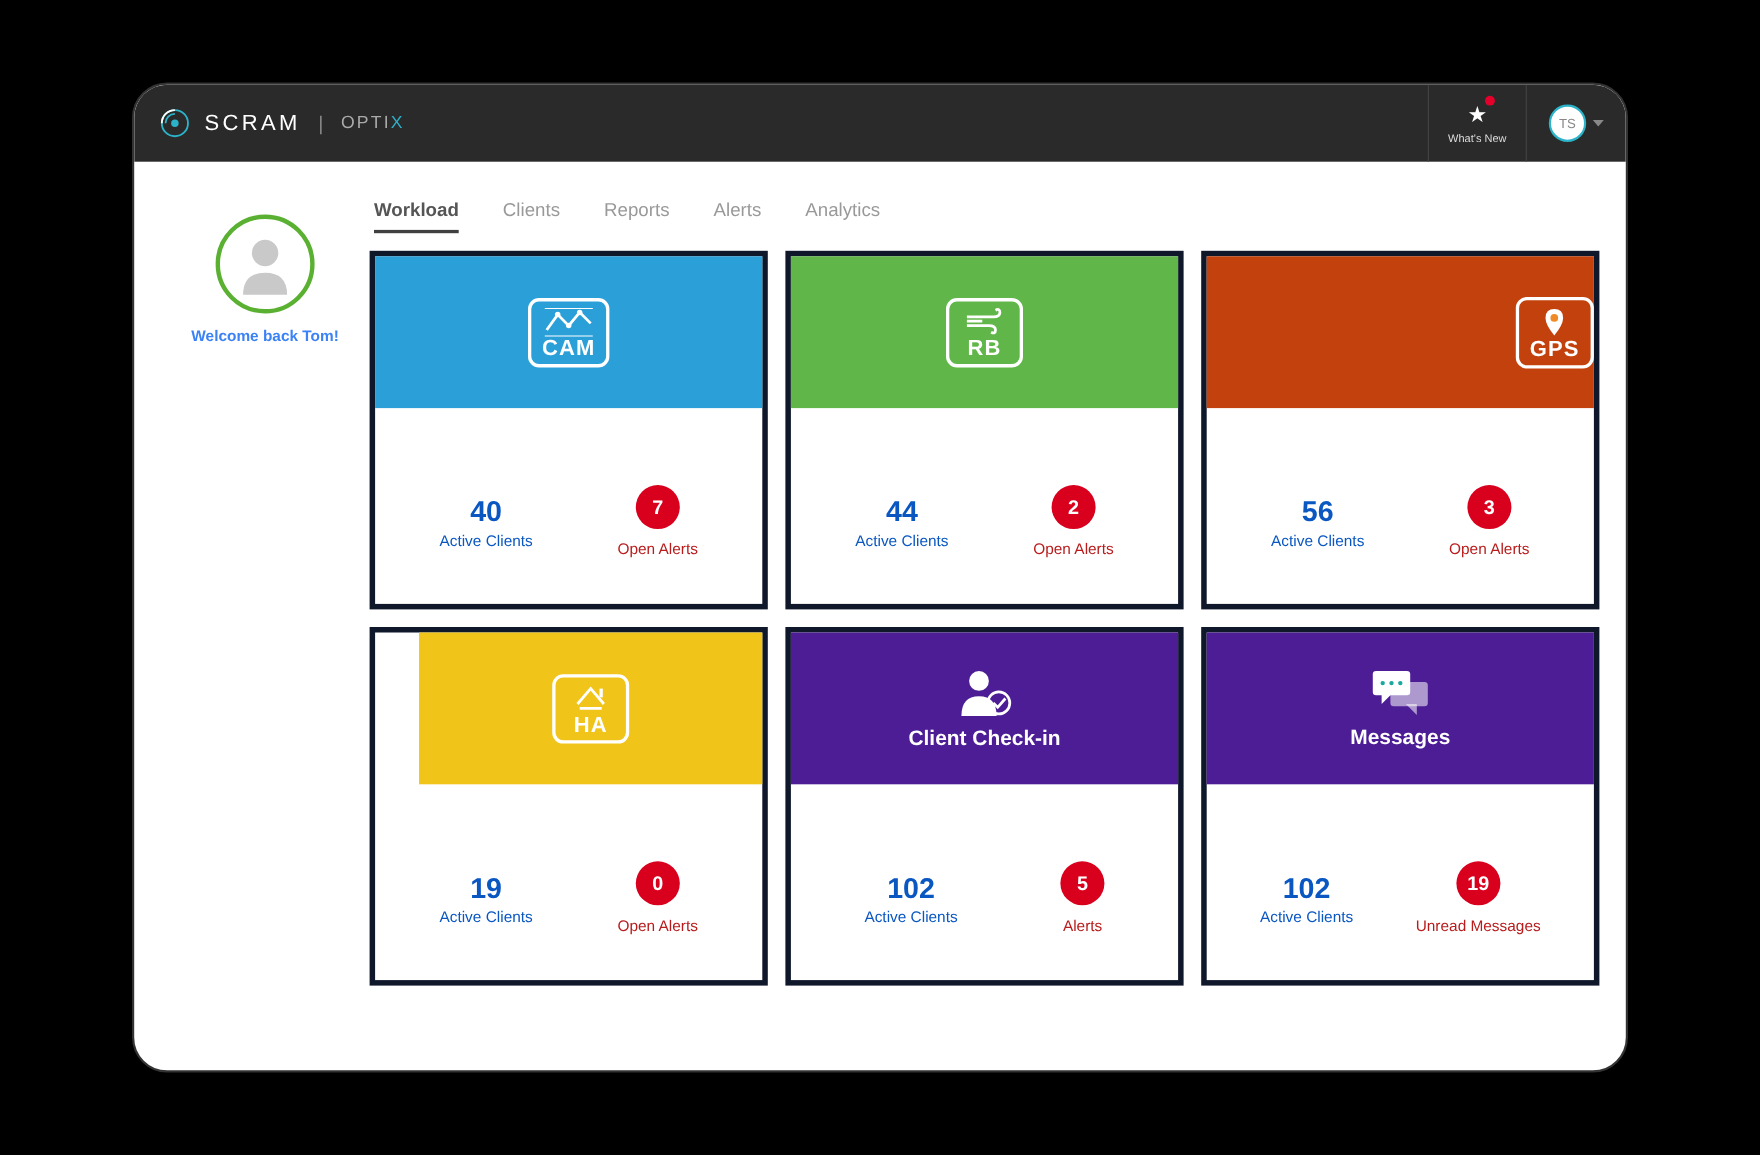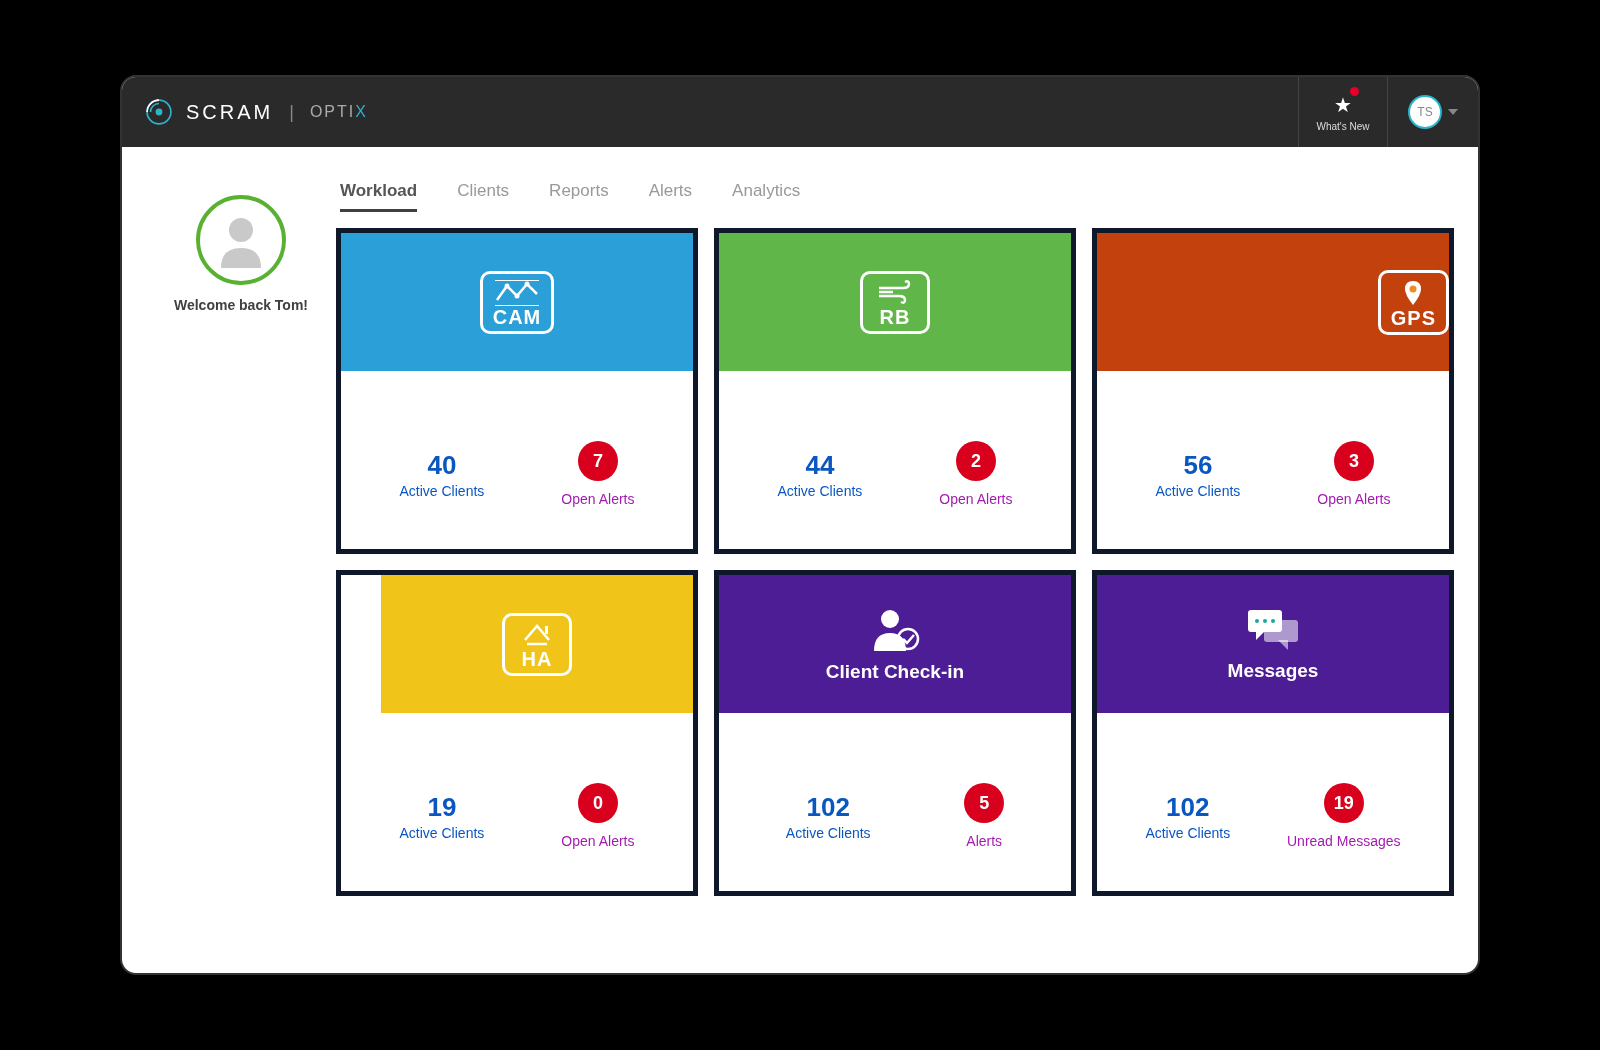--- a/index.html
+++ b/index.html
@@ -1,52 +1,52 @@
 <!DOCTYPE html>
 <html><head>
 <meta charset="utf-8">
 <style>
 * { margin: 0; padding: 0; box-sizing: border-box; }
 body { font-family: Arial, Helvetica, sans-serif; background: #000; display: flex; justify-content: center; align-items: center; min-height: 100vh; padding: 10px; }
-.device-frame { background: #fff; border-radius: 16px; width: 1360px; height: 900px; overflow: hidden; border: 2px solid #333; box-shadow: 6px 6px 0 rgba(0,0,0,0.7); }
+.device-frame { background: #fff; border-radius: 32px; width: 1360px; height: 900px; overflow: hidden; border: 2px solid #333; box-shadow: 6px 6px 0 rgba(0,0,0,0.7); }
 .header { background: #2a2a2a; height: 70px; display: flex; align-items: center; padding: 0 0 0 20px; }
 .logo-area { display: flex; align-items: center; gap: 10px; }
 .logo-swirl { width: 34px; height: 34px; }
 .brand-primary { color: #fff; font-size: 20px; letter-spacing: 3px; font-weight: 400; }
 .brand-divider { color: #888; font-size: 18px; margin: 0 6px; }
 .brand-secondary { color: #aaa; font-size: 16px; letter-spacing: 2px; }
 .brand-secondary .x { color: #2db0c9; }
 .header-right { margin-left: auto; display: flex; align-items: stretch; height: 100%; }
 .whats-new { border-left: 1px solid #444; border-right: 1px solid #444; width: 90px; display: flex; flex-direction: column; align-items: center; justify-content: center; position: relative; cursor: pointer; }
 .whats-new-star { color: #fff; font-size: 20px; position: relative; }
 .red-dot { position: absolute; top: 10px; right: 28px; width: 9px; height: 9px; background: #e4002b; border-radius: 50%; }
 .whats-new-label { color: #ddd; font-size: 10px; margin-top: 4px; }
 .user-area { width: 90px; display: flex; align-items: center; justify-content: center; gap: 6px; cursor: pointer; }
 .user-badge { width: 34px; height: 34px; border-radius: 50%; border: 2px solid #2bb3c9; display: flex; align-items: center; justify-content: center; color: #888; font-size: 12px; background: #fff; }
 .caret-down { width: 0; height: 0; border-left: 5px solid transparent; border-right: 5px solid transparent; border-top: 6px solid #888; }
 .content { display: flex; padding: 24px 24px 0 24px; }
 .sidebar { width: 190px; display: flex; flex-direction: column; align-items: center; padding-top: 24px; }
 .avatar-ring { width: 90px; height: 90px; border: 4px solid #5ab031; border-radius: 50%; display: flex; align-items: center; justify-content: center; background: #fff; }
 .avatar-icon { width: 60px; height: 60px; }
-.welcome-text { color: #404040; font-weight: bold; font-size: 14px; margin-top: 12px; }
+.welcome-text { color: #3b82f6; font-weight: bold; font-size: 14px; margin-top: 12px; }
 .main { flex: 1; }
 .tabs { display: flex; gap: 40px; padding: 10px 0 16px 4px; }
 .tab { color: #999; font-size: 17px; cursor: pointer; padding-bottom: 8px; }
 .tab.active { color: #555; font-weight: bold; border-bottom: 3px solid #404040; }
 .card-grid { display: grid; grid-template-columns: repeat(3, 1fr); gap: 16px; }
 .card { border: 5px solid #0f172a; background: #fff; cursor: pointer; }
 .card-top { height: 138px; display: flex; flex-direction: column; align-items: center; justify-content: center; color: #fff; }
 .card-top-label { font-size: 19px; font-weight: bold; margin-top: 6px; }
 .card-bottom { height: 150px; display: flex; align-items: center; justify-content: space-around; padding: 0 20px; margin-top: 28px; }
 .metric { text-align: center; }
 .metric-value { color: #0a57c2; font-size: 26px; font-weight: bold; }
 .metric-label { color: #0a57c2; font-size: 14px; margin-top: 2px; }
 .alert-col { display: flex; flex-direction: column; align-items: center; }
 .alert-circle { width: 40px; height: 40px; background: #d8001d; border-radius: 50%; color: #fff; display: flex; align-items: center; justify-content: center; font-size: 18px; font-weight: bold; }
-.alert-label { color: #a21caf; font-size: 14px; margin-top: 10px; }
+.alert-label { color: #b91c1c; font-size: 14px; margin-top: 10px; }
 .bg-blue { background: #2a9fd8; }
 .bg-green { background: #60b648; }
 .bg-orange { background: #c2410c; align-items: flex-end; }
 .bg-yellow { background: #f0c419; margin-left: 40px; }
 .bg-teal { background: #4c1d95; }
 .iconbox { border: 3px solid #fff; border-radius: 10px; padding: 6px 10px 2px 10px; display: flex; flex-direction: column; align-items: center; }
 .iconbox-label { font-size: 20px; font-weight: bold; color: #fff; letter-spacing: 1px; }
 </style>
 </head>
 <body>

